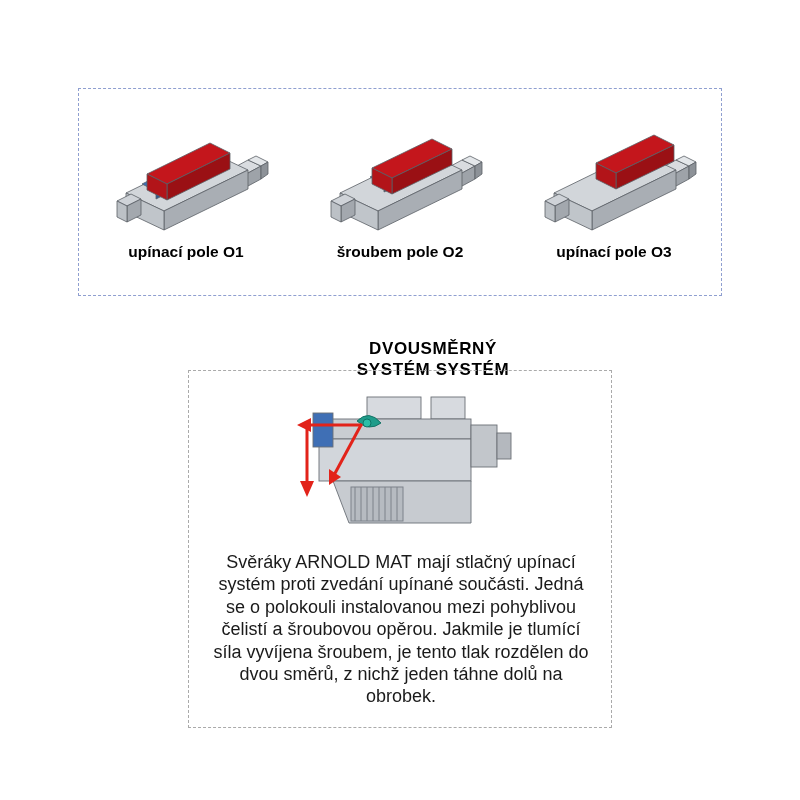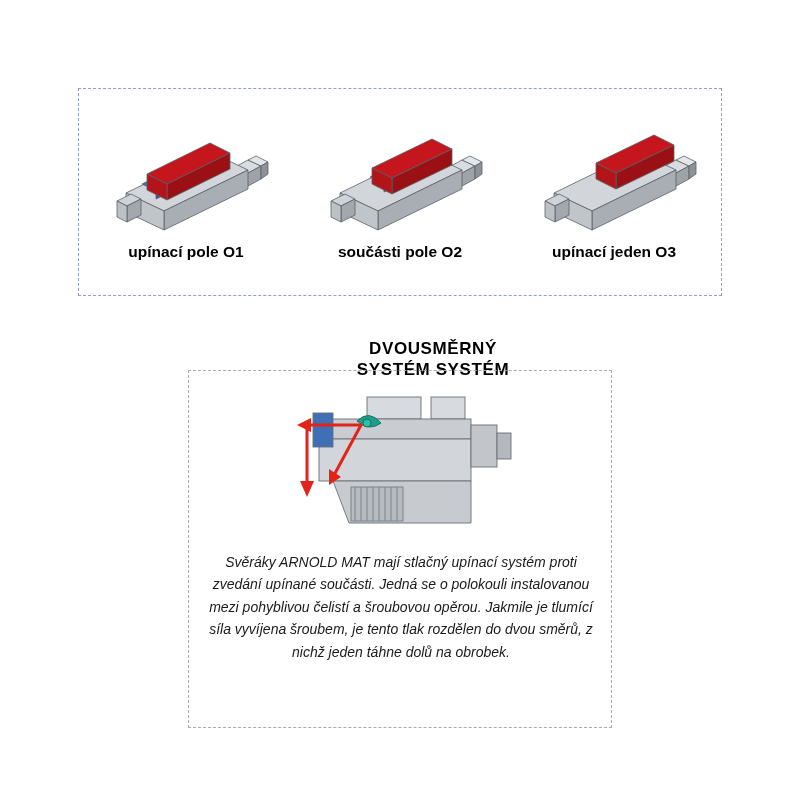--- a/index.html
+++ b/index.html
@@ -91,24 +91,23 @@
     top: 20px;
     width: 260px;
     height: 150px;
   }
   #bottom-text {
     position: absolute;
     left: 20px;
     top: 180px;
     width: 384px;
     text-align: center;
-    font-size: 14px;
+    font-size: 18px;
     line-height: 22.4px;
     color: #1a1a1a;
-    font-style: italic;
   }
 </style>
 </head>
 <body>
 
 <div id="top-panel">
 
 
   <div class="vise-row">
 
@@ -159,21 +158,21 @@
             <polygon points="72,57 88,49 88,57 72,65" fill="#2f5793"></polygon>
             <polygon points="60,41 120,12 140,22 80,51" fill="#c4161c"></polygon>
             <polygon points="80,51 140,22 140,38 80,67" fill="#9a1014"></polygon>
             <polygon points="60,41 80,51 80,67 60,57" fill="#b21419"></polygon>
             <polygon points="19,74 33,67 43,72 29,79" fill="#cfd3d8"></polygon>
             <polygon points="29,79 43,72 43,88 29,95" fill="#a3a8ae"></polygon>
             <polygon points="19,74 29,79 29,95 19,90" fill="#bcc1c6"></polygon>
           </g>
         </svg>
       </div>
-      <div class="vise-label">součásti pole O2</div>
+      <div class="vise-label">šroubem pole O2</div>
     </div>
 
     <div class="vise-cell">
       <div class="vise-art">
         <svg viewBox="0 0 176 112" width="176" height="112" xmlns="http://www.w3.org/2000/svg">
           <g stroke="#5a5f66" stroke-width="0.8">
             <polygon points="126,46 150,33 163,39 139,52" fill="#d9dce0"></polygon>
             <polygon points="139,52 163,39 163,52 139,65" fill="#9ea3a9"></polygon>
             <polygon points="126,46 139,52 139,65 126,59" fill="#c6cacf"></polygon>
             <polygon points="150,33 158,29 170,35 163,39" fill="#e4e7ea"></polygon>
@@ -185,21 +184,21 @@
             <polygon points="86,50 102,42 102,50 86,58" fill="#2f5793"></polygon>
             <polygon points="70,36 128,8 148,18 90,46" fill="#c4161c"></polygon>
             <polygon points="90,46 148,18 148,34 90,62" fill="#9a1014"></polygon>
             <polygon points="70,36 90,46 90,62 70,52" fill="#b21419"></polygon>
             <polygon points="19,74 33,67 43,72 29,79" fill="#cfd3d8"></polygon>
             <polygon points="29,79 43,72 43,88 29,95" fill="#a3a8ae"></polygon>
             <polygon points="19,74 29,79 29,95 19,90" fill="#bcc1c6"></polygon>
           </g>
         </svg>
       </div>
-      <div class="vise-label">upínací jeden O3</div>
+      <div class="vise-label">upínací pole O3</div>
     </div>
 
   </div>
 </div>
 
 <div id="bottom-title">
   <div>DVOUSMĚRNÝ</div>
   <div>SYSTÉM SYSTÉM</div>
 </div>
 

